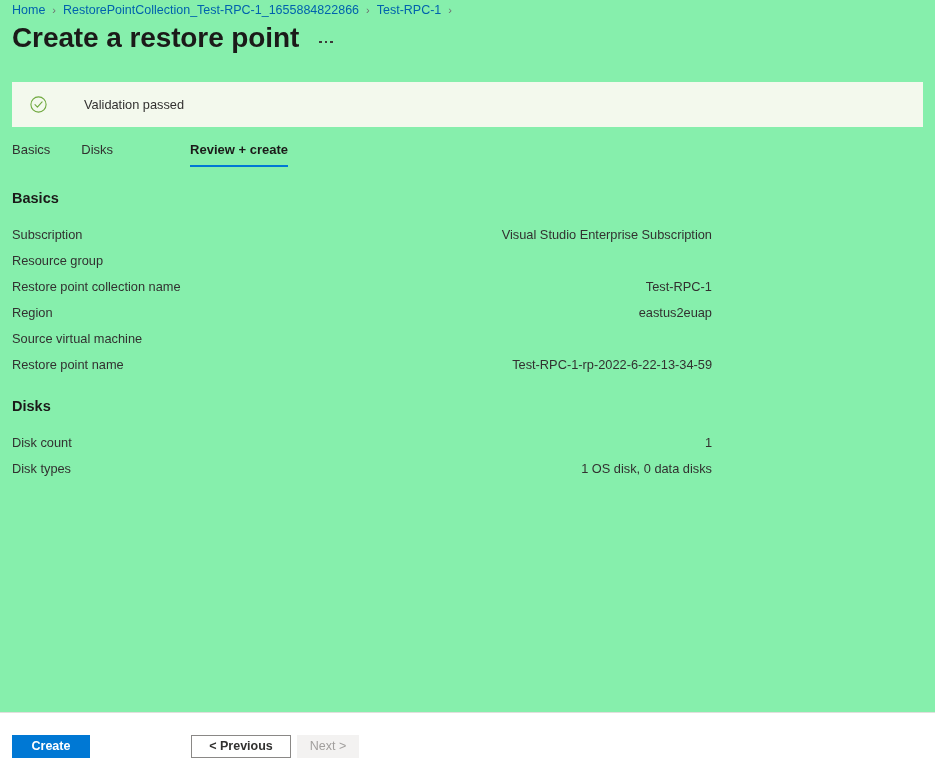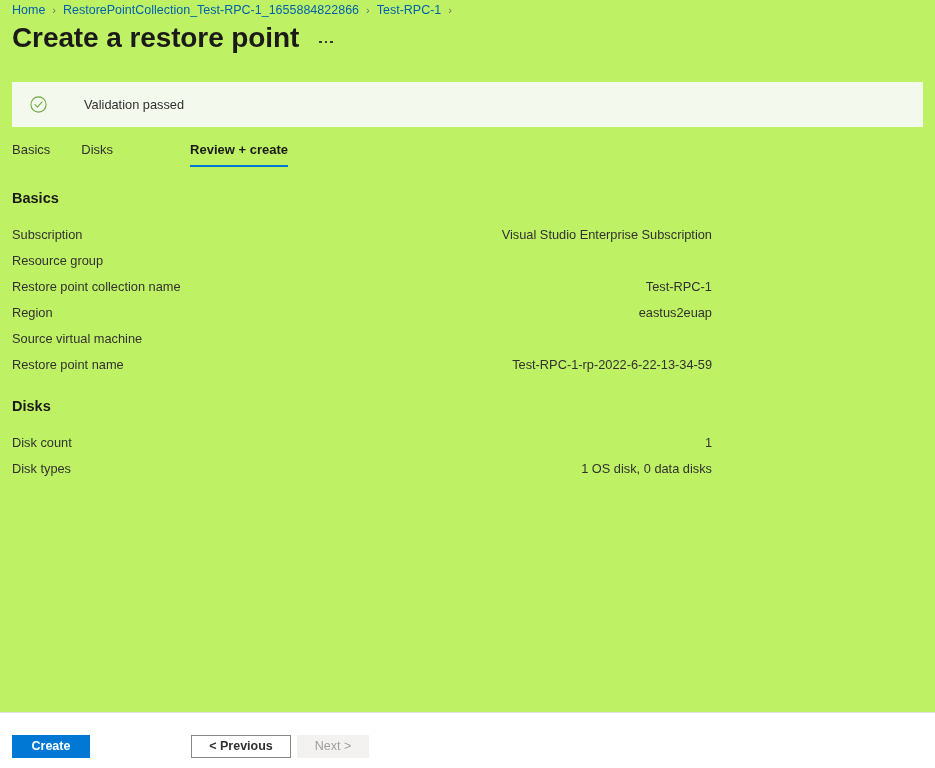--- a/index.html
+++ b/index.html
@@ -10,21 +10,21 @@
     height: 768px;
     background: #ffffff;
     font-family: "Liberation Sans", sans-serif;
     -webkit-font-smoothing: antialiased;
   }
   .page {
     position: relative;
     width: 935px;
     height: 768px;
     overflow: hidden;
-    background: #bef264;
+    background: #86efac;
   }
 
   
   .breadcrumb {
     position: absolute;
     left: 12px;
     top: 0px;
     height: 20px;
     display: flex;
     align-items: center;
@@ -222,21 +222,21 @@
     font-weight: bold;
     font-family: inherit;
     cursor: pointer;
     padding: 0;
     line-height: 21px;
   }
   .btn-next {
     position: absolute;
     left: 297px;
     top: 22px;
-    width: 72px;
+    width: 62px;
     height: 23px;
     background: #f3f2f1;
     color: #a19f9d;
     border: none;
     font-size: 12.5px;
     font-family: inherit;
     cursor: default;
     padding: 0;
     line-height: 23px;
   }

